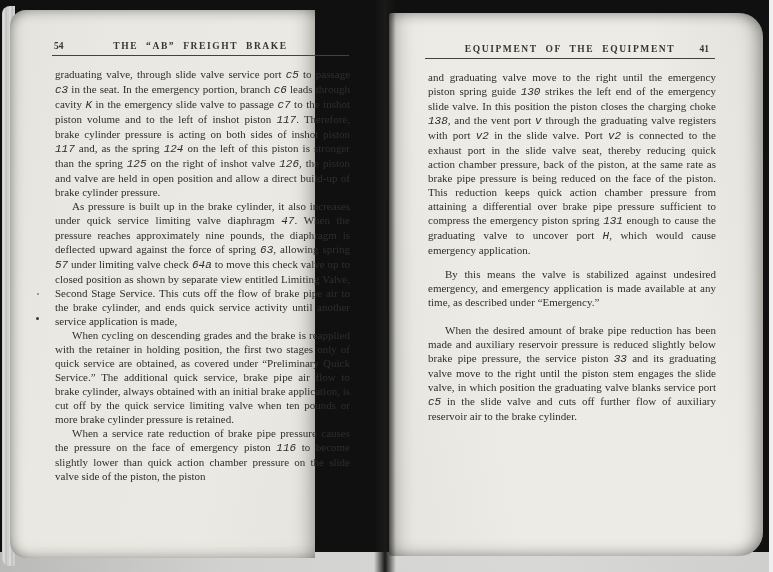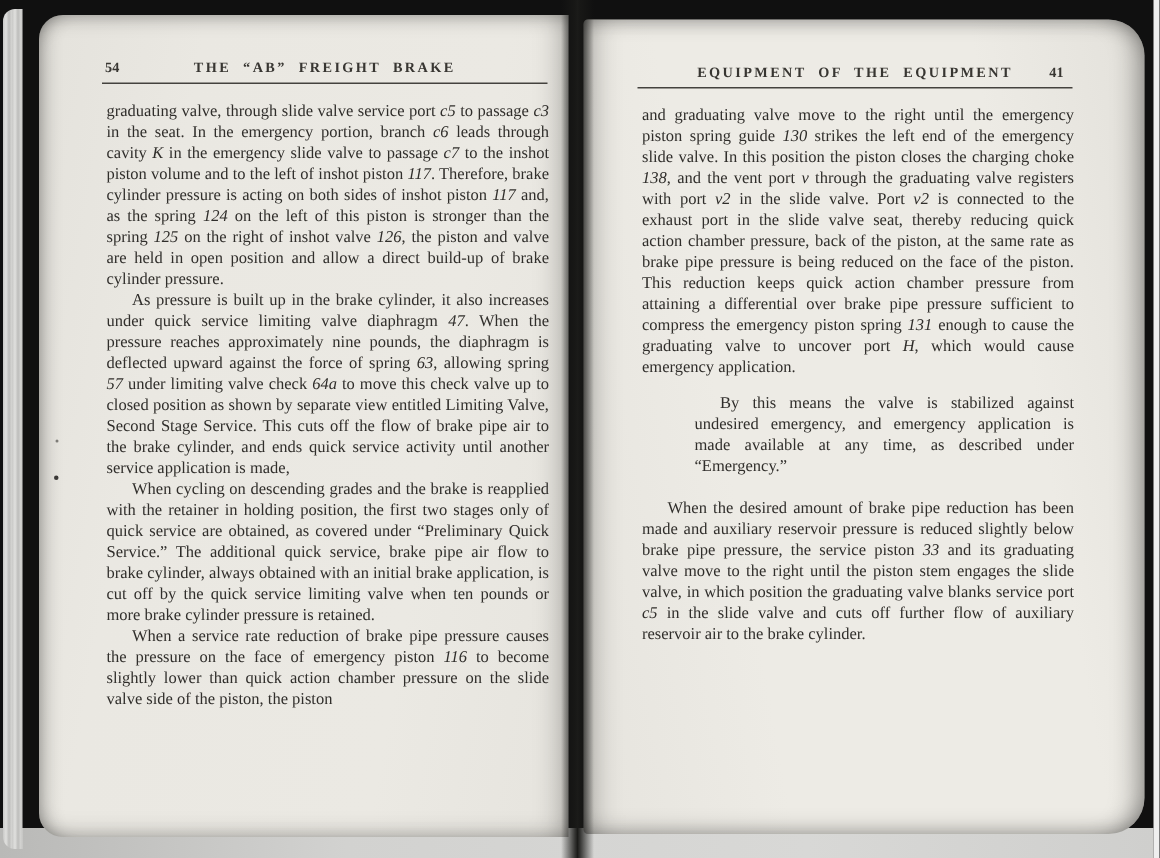--- a/index.html
+++ b/index.html
@@ -22,29 +22,28 @@
   .page-stack-edge{
     position:absolute;left:2px;top:6px;width:13px;height:560px;
     border-radius:8px 0 0 8px;
     background:repeating-linear-gradient(90deg,#c9c9c7 0px,#e0e0de 2px,#bdbdbb 4px,#d6d6d4 6px);
   }
   .page{
     position:absolute;
     background:#e9e7e1;
   }
   .page-left{
-    left:10px;top:10px;width:353px;height:548px;
+    left:10px;top:10px;width:305px;height:548px;
     border-radius:16px 0 0 16px;
     background:linear-gradient(100deg,#e4e2dc, #eae8e2 25%, #ebe9e3 70%, #e6e4de);
     box-shadow:
       inset 10px 0 14px -10px rgba(0,0,0,.45),
       inset -14px 0 20px -12px rgba(0,0,0,.38),
       inset 0 12px 14px -12px rgba(0,0,0,.30),
       inset 0 -12px 16px -12px rgba(0,0,0,.28);
-    margin-left: 16px;
   }
   .page-right{
     left:389px;top:13px;width:374px;height:543px;
     border-radius:3px 24px 24px 3px;
     background:linear-gradient(80deg,#e6e4de, #edebe5 30%, #edebe5 75%, #e3e1db);
     box-shadow:
       inset 16px 0 22px -14px rgba(0,0,0,.45),
       inset -14px 0 18px -10px rgba(0,0,0,.40),
       inset 0 12px 14px -12px rgba(0,0,0,.30),
       inset 0 -12px 16px -12px rgba(0,0,0,.30);
@@ -78,22 +77,22 @@
   .body-text{
     position:absolute;
     font-size:11px;line-height:14px;
     color:#302e2b;
     text-align:justify;
   }
   .bt-left{left:45px;top:57px;width:295px;}
   .bt-right{left:39px;top:57px;width:288px;}
   .body-text p{margin:0;}
   .body-text p.indent{text-indent:17px;}
-  .body-text p.gap{margin-top:10px;margin-left:35px;}
-  .body-text i{font-style:italic;}
+  .body-text p.gap{margin-top:10px;}
+  .body-text i{font-style:italic;font-family:Liberation Mono, monospace;}
   .center-heading{
     margin-top:15px;
     text-align:center;
     font-weight:bold;
     font-size:11.5px;
     line-height:13px;
     color:#2c2a27;
     text-indent:0 !important;
   }
   

